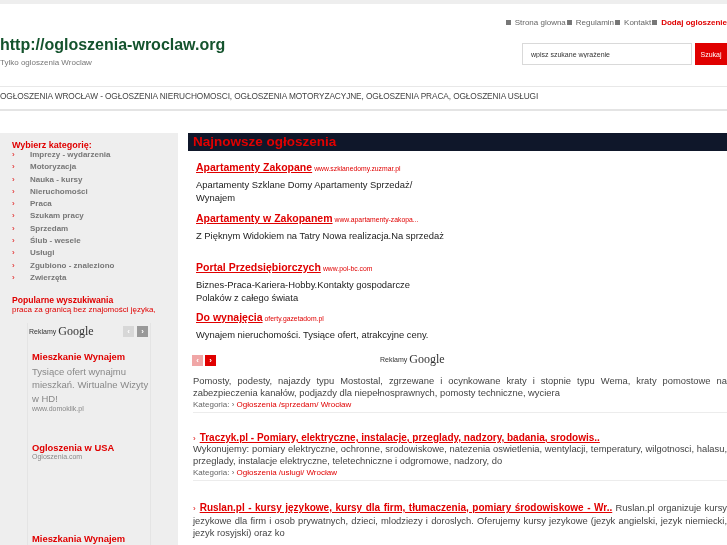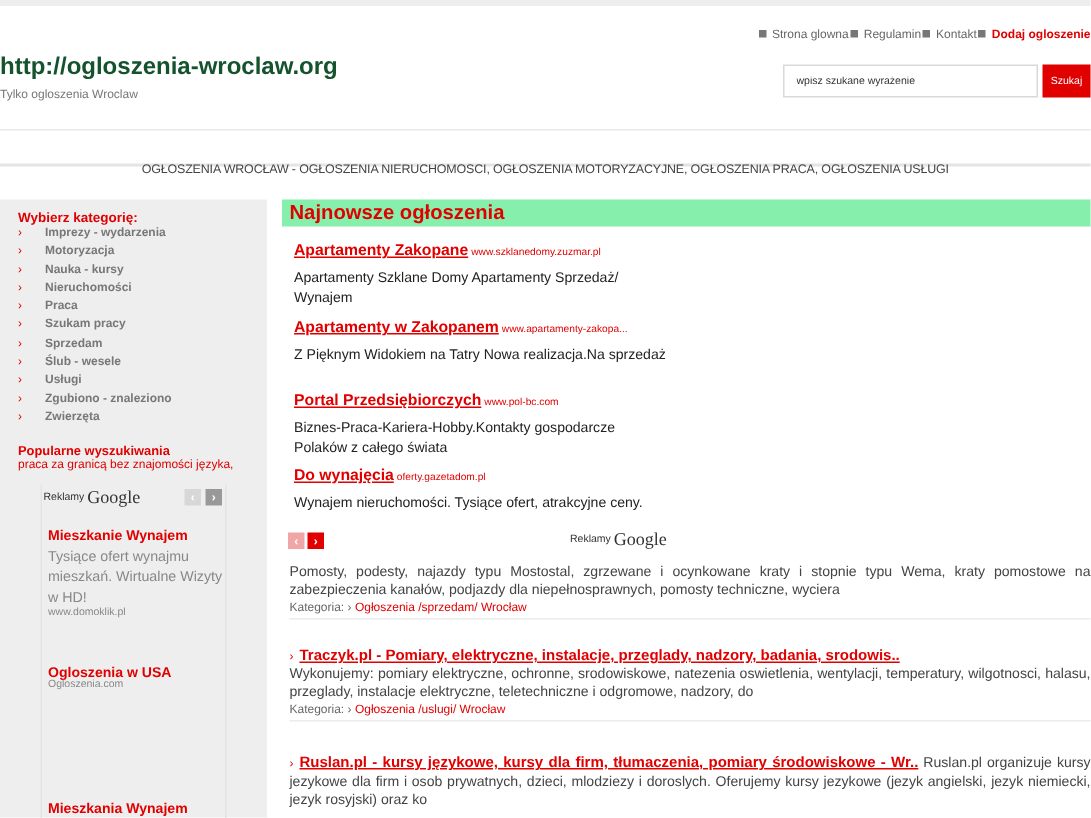--- a/index.html
+++ b/index.html
@@ -6,40 +6,40 @@
   html, body { width: 727px; height: 545px; overflow: hidden; background: #ffffff; font-family: "Liberation Sans", sans-serif; }
   .topbar { position: absolute; left: 0; top: 0; width: 727px; height: 4px; background: #eeeeee; }
   .site-title { position: absolute; left: 0; top: 36px; font-size: 16px; font-weight: bold; color: #14532d; }
   .site-sub { position: absolute; left: 0; top: 58px; font-size: 8px; color: #777; }
   .topnav { position: absolute; right: 0; top: 18px; display: flex; gap: 1px; font-size: 8px; color: #666; }
   .topnav .item { display: flex; align-items: center; gap: 4px; }
   .topnav .sq { width: 5px; height: 5px; background: #777; display: inline-block; }
   .topnav .accent { color: #e00000; font-weight: bold; }
   .search-input { position: absolute; left: 522px; top: 43px; width: 170px; height: 22px; border: 1px solid #d9d9d9; font-size: 7px; padding-left: 8px; font-family: "Liberation Sans", sans-serif; color: #333; background: #fff; }
   .search-btn { position: absolute; left: 695px; top: 43px; width: 32px; height: 22px; background: #e00000; color: #fff; border: none; font-size: 7px; font-family: "Liberation Sans", sans-serif; }
-  .catbar { position: absolute; left: 0; top: 86px; width: 727px; height: 25px; border-top: 1px solid #e8e8e8; border-bottom: 2px solid #e4e4e4; font-size: 8.3px; color: #444; padding-top: 20px; white-space: nowrap; letter-spacing: -0.1px; text-align: center; }
+  .catbar { position: absolute; left: 0; top: 86px; width: 727px; height: 25px; border-top: 1px solid #e8e8e8; border-bottom: 2px solid #e4e4e4; font-size: 8.3px; color: #444; padding-top: 4px; white-space: nowrap; letter-spacing: -0.1px; }
   .sidebar { position: absolute; left: 0; top: 133px; width: 178px; height: 412px; background: #eeeeee; }
   .sidebar h3 { font-size: 9px; color: #e00000; margin: 7px 0 0 12px; font-weight: bold; }
   .cat-list { list-style: none; margin-left: 12px; }
   .cat-list li { font-size: 8px; color: #777; font-weight: bold; height: 12.3px; display: flex; }
   .cat-list li .arr { color: #e00000; width: 18px; font-weight: normal; }
   .pop-title { font-size: 8.6px; color: #e00000; font-weight: bold; margin: 10px 0 0 12px; }
   .pop-link { font-size: 8px; color: #e00000; margin-left: 12px; white-space: nowrap; }
   .adbox { position: absolute; left: 27px; top: 190px; width: 124px; height: 230px; border-left: 1px solid #e4e4e4; border-right: 1px solid #e4e4e4; }
   .adhead { height: 17px; display: flex; align-items: center; font-size: 7px; color: #333; padding-left: 1px; }
   .google { font-family: "Liberation Serif", serif; font-size: 12px; color: #333; margin-left: 2px; }
   .nav-arr { position: absolute; width: 11px; height: 11px; font-size: 8px; display: flex; align-items: center; justify-content: center; font-weight: bold; }
   .arr-prev-dim { background: #d7d7d7; color: #fff; }
   .arr-next { background: #999; color: #fff; }
   .sad { position: absolute; left: 4px; width: 118px; }
   .sad .t { font-size: 9.4px; color: #e00000; font-weight: bold; }
   .sad .d { font-size: 9.5px; color: #888; line-height: 13.3px; margin-top: 3px; }
   .sad .u { font-size: 7px; color: #888; }
   .main { position: absolute; left: 188px; top: 133px; width: 539px; }
-  .main-head { height: 18px; background: #86efac; font-size: 13.5px; font-weight: bold; color: #e00000; padding-left: 5px; line-height: 18px; }
+  .main-head { height: 18px; background: #0f172a; font-size: 13.5px; font-weight: bold; color: #e00000; padding-left: 5px; line-height: 18px; }
   .ad { position: absolute; left: 8px; width: 250px; }
   .ad .t { font-size: 10.5px; font-weight: bold; color: #e00000; text-decoration: underline; }
   .ad .u { font-size: 6.8px; color: #e00000; margin-left: 2px; font-weight: normal; }
   .ad .d { font-size: 9.4px; color: #222; line-height: 13px; margin-top: 3px; }
   .main-arr-prev { position: absolute; left: 192px; top: 355px; background: #f0a6a6; color: #fff; }
   .main-arr-next { position: absolute; left: 205px; top: 355px; background: #e00000; color: #fff; }
   .main-reklamy { position: absolute; left: 380px; top: 352px; font-size: 7px; color: #333; display: flex; align-items: center; }
   .listing { position: absolute; left: 193px; width: 534px; }
   .listing .t { font-size: 10px; font-weight: bold; color: #e00000; }
   .listing .t span.link { text-decoration: underline; }

